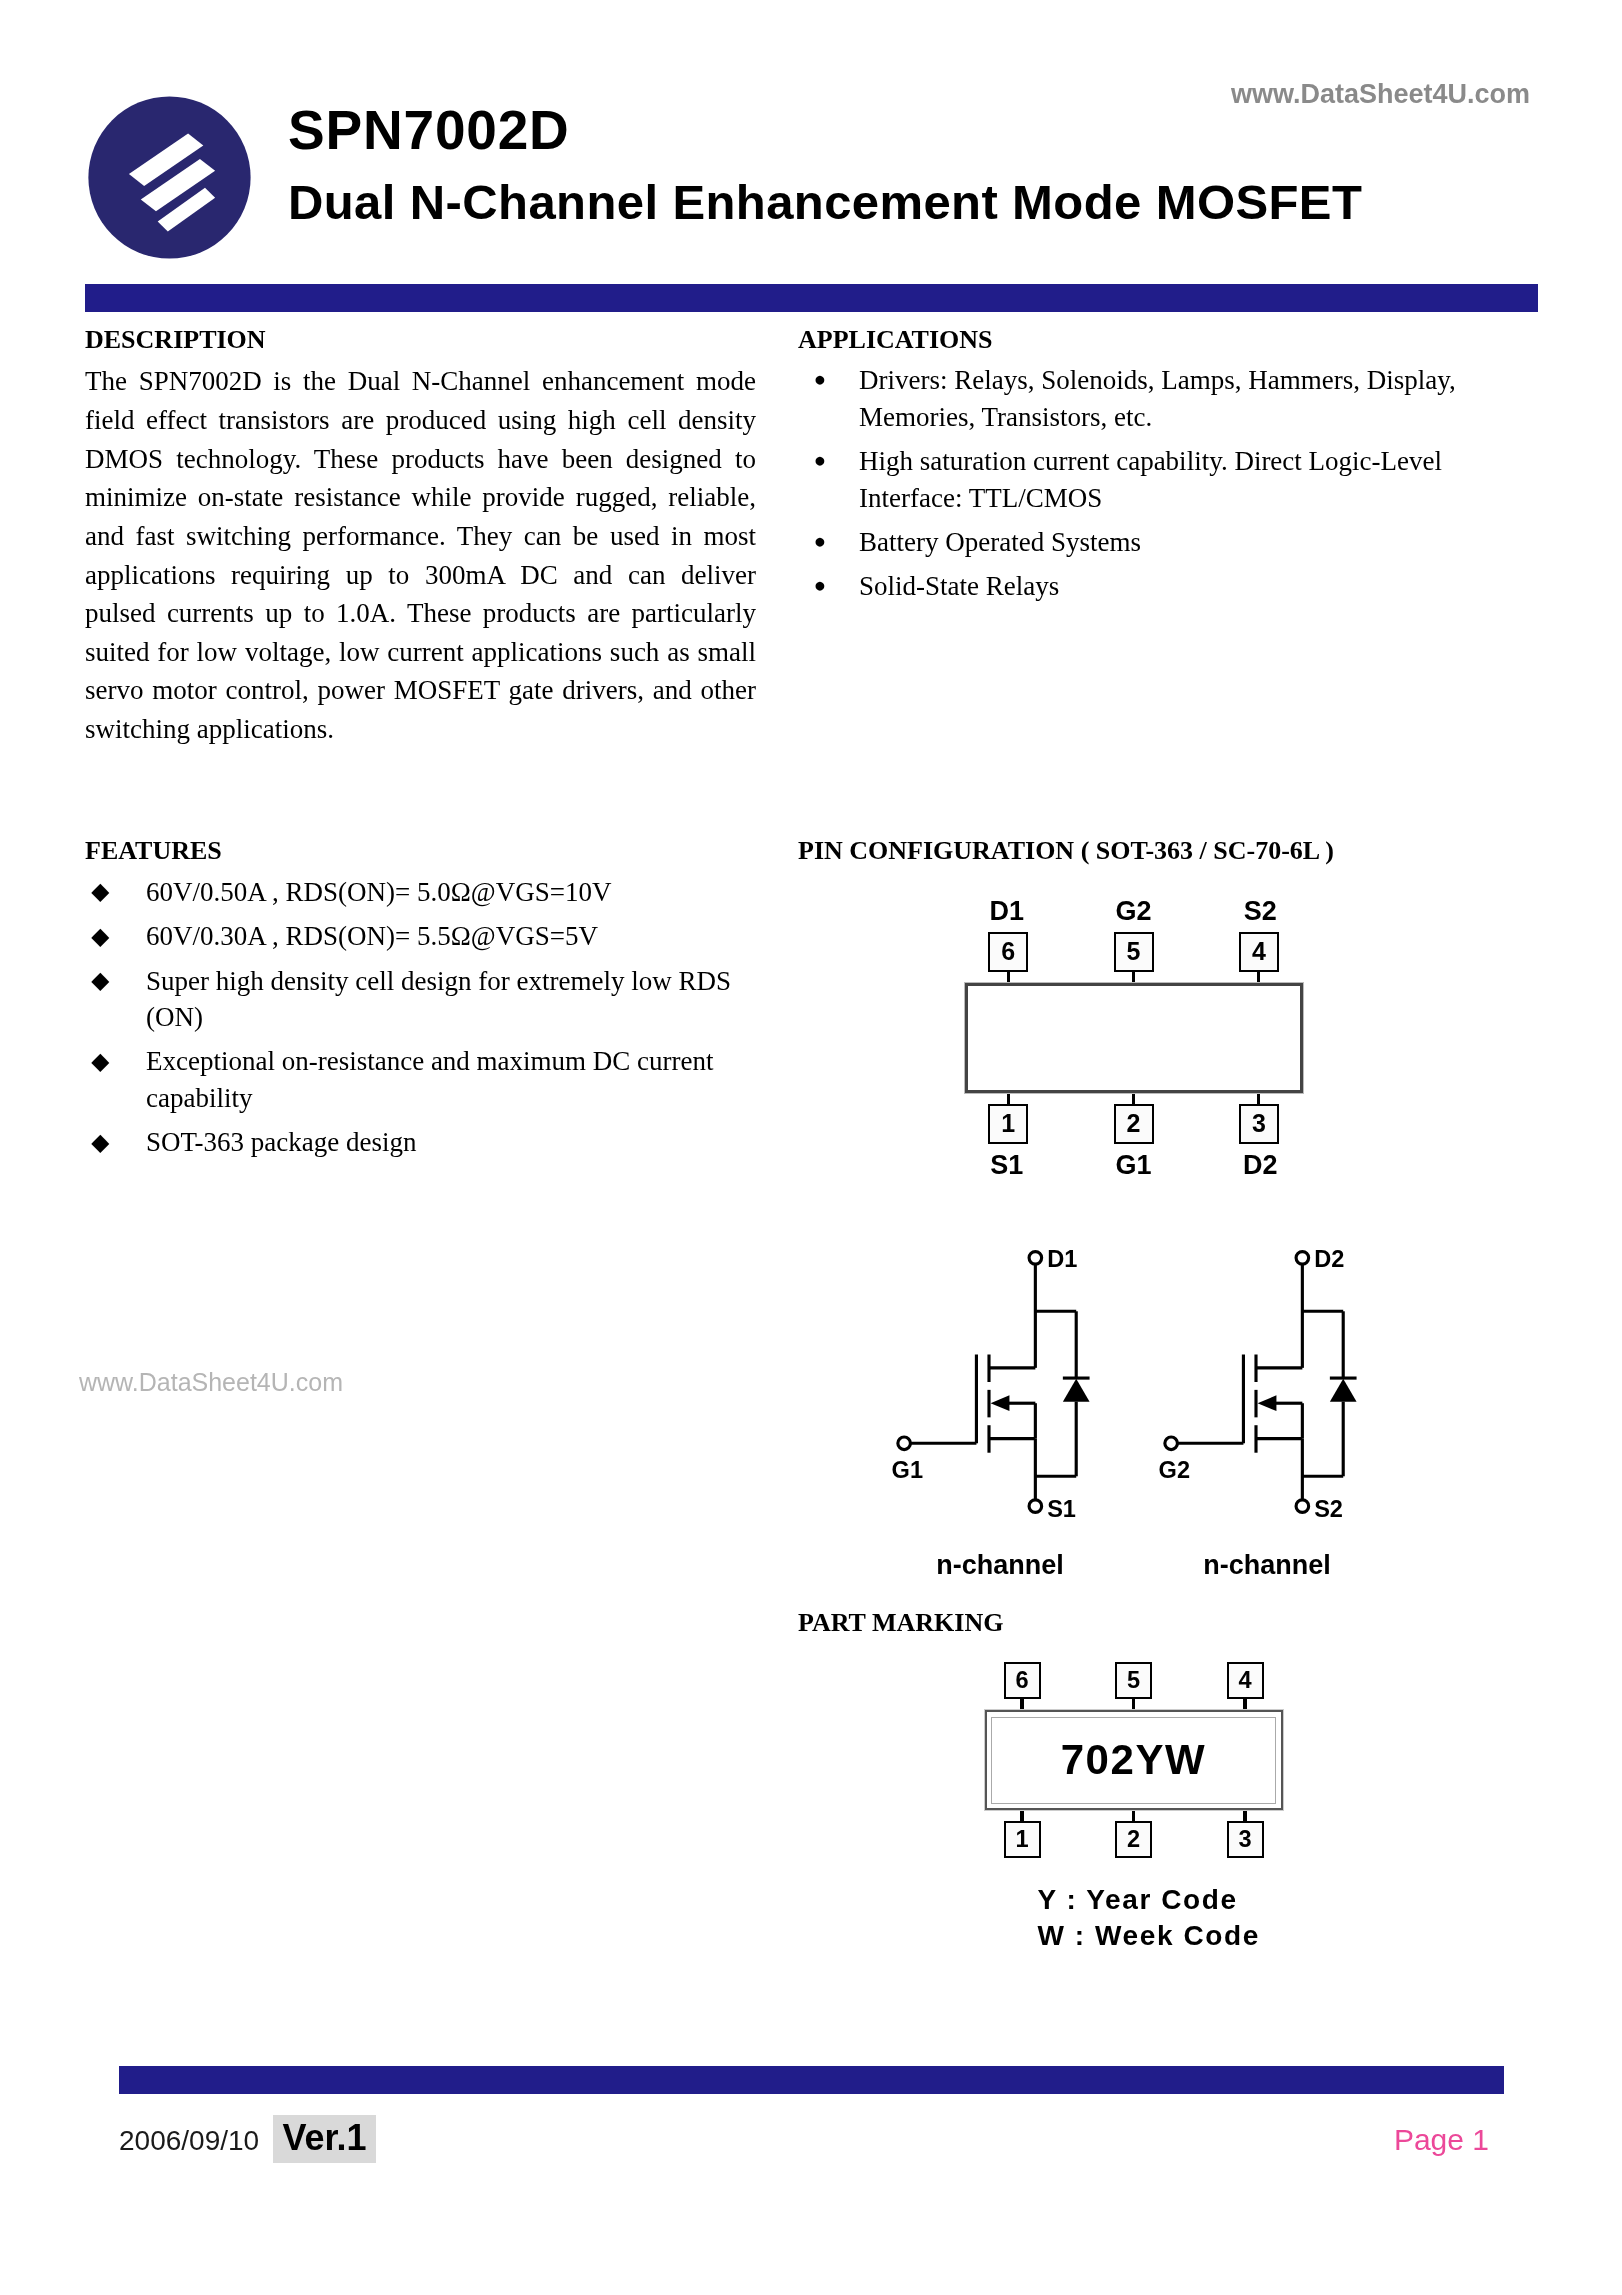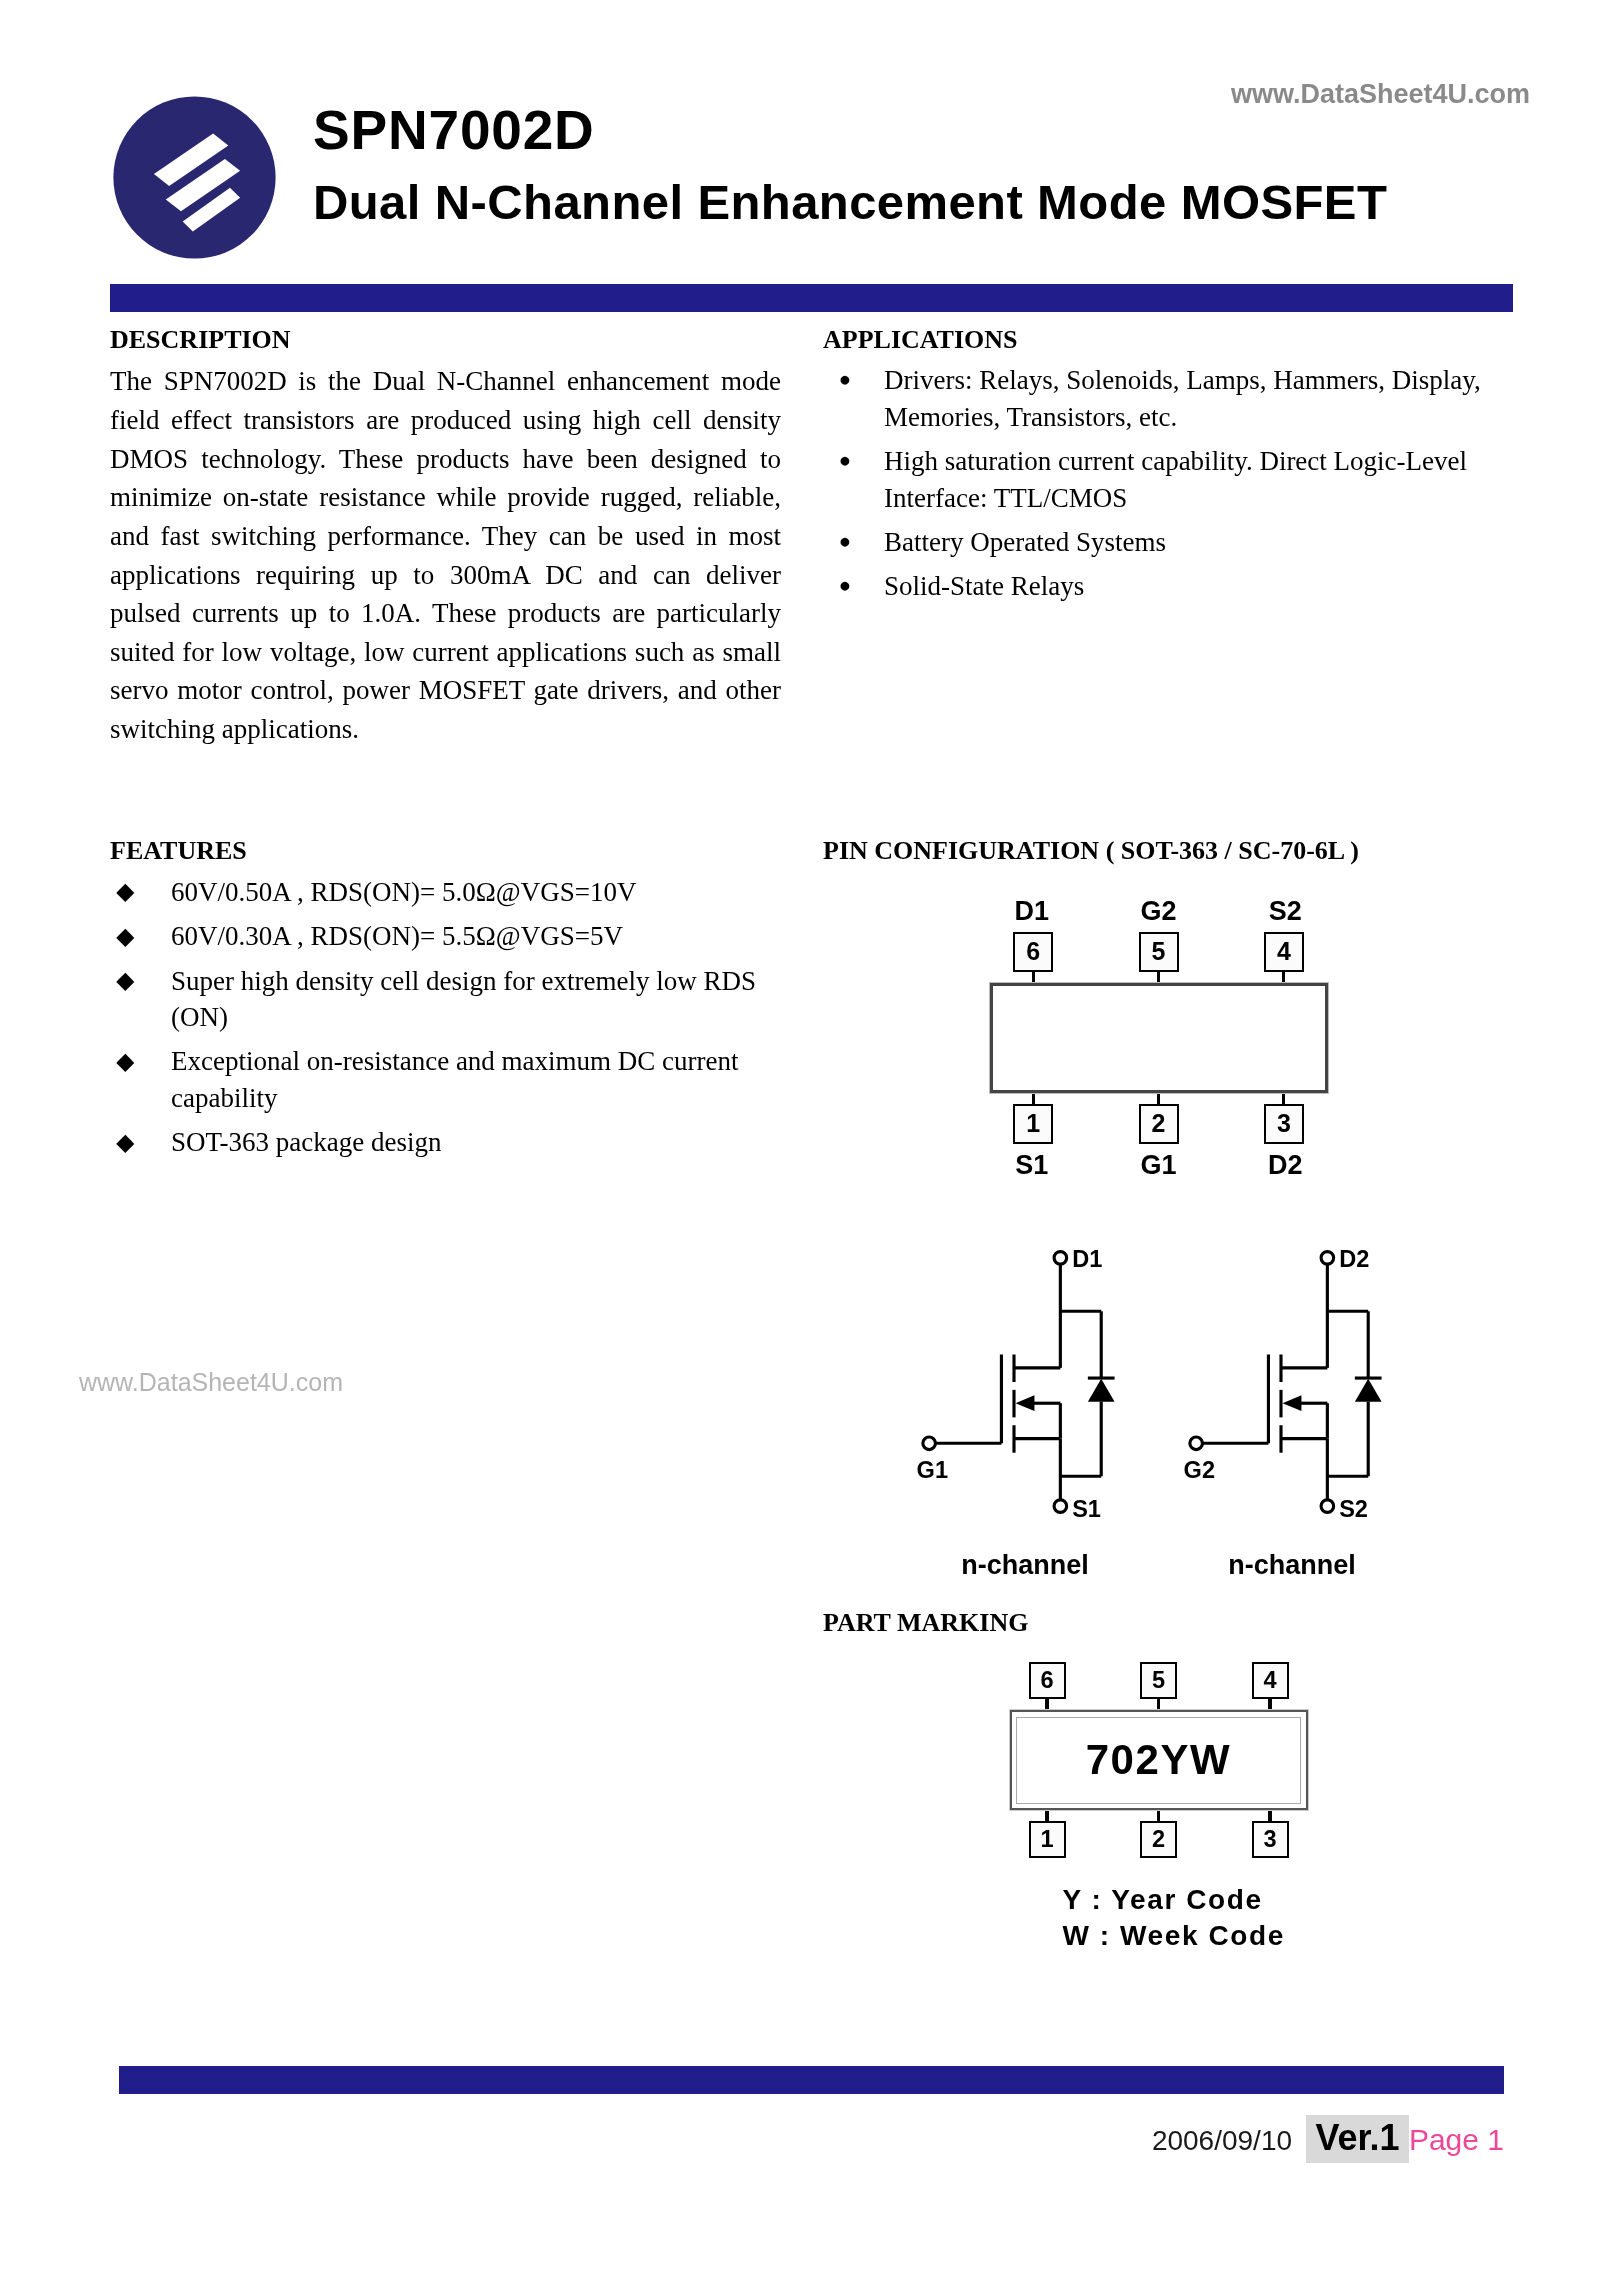--- a/index.html
+++ b/index.html
@@ -4,21 +4,21 @@
 <style>
   html,body { margin:0; padding:0; background:#fff; }
   .page {
     position:relative;
     width:1623px; height:2295px;
     background:#ffffff;
     font-family:"Liberation Serif", serif;
     color:#000;
     overflow:hidden;
     box-sizing:border-box;
-    padding:0 110px;
+    padding:0 85px;
   }
   .watermark { position:absolute; font-family:"Liberation Sans", sans-serif; font-weight:600; }
   .watermark.top { top:79px; right:93px; font-size:27px; color:#8a8a8a; }
   .watermark.mid { top:1368px; left:79px; font-size:25px; color:#b5b5b5; font-weight:400; }
 
   header { display:flex; align-items:flex-start; gap:34px; padding-top:93px; }
   .logo { width:169px; height:169px; flex:0 0 auto; }
   .titles h1 { margin:4.7px 0 0; font-family:"Liberation Sans", sans-serif; font-weight:bold; font-size:55px; letter-spacing:0.8px; }
   .titles h2 { margin:12.6px 0 0; font-family:"Liberation Sans", sans-serif; font-weight:bold; font-size:49px; letter-spacing:0.4px; }
 
@@ -65,22 +65,22 @@
   .mark-pkg { width:298px; margin:23.6px auto 0; font-family:"Liberation Sans", sans-serif; font-weight:bold; }
   .mark-pkg .pins-row { padding:0 19px; }
   .mark-pkg .pin-num { width:33px; height:33px; font-size:23.6px; }
   .mark-body-outer { border:2.4px solid #555; outline:1.6px solid #ccc; padding:4.7px; background:#fff; }
   .mark-body-inner { border:1.6px solid #aaa; height:85px; display:flex; align-items:center; justify-content:center;
                      font-size:42px; letter-spacing:1.6px; }
   .mark-notes { margin-top:23.6px; padding-left:7.9px; font-family:"Liberation Sans", sans-serif;
                 font-weight:bold; font-size:28px; line-height:1.3; letter-spacing:1.6px;margin-left:45px; }
 
   
-  .footer { position:absolute; left:119px; right:119px; top:2115px; display:flex;
-            justify-content:flex-end; align-items:baseline;
+  .footer { position:absolute; left:119px; right:134px; top:2115px; display:flex;
+            justify-content:space-between; align-items:baseline;
             font-family:"Liberation Sans", sans-serif; }
   .footer-left { display:flex; align-items:baseline; gap:14px; }
   .footer-date { font-size:28px; color:#1a1a1a; }
   .ver-badge { background:#d9d9d9; font-weight:bold; font-size:36px; padding:1.6px 9.4px 4.7px; }
   .footer-page { font-size:30px; color:#ec4899; }
 </style>
 </head>
 <body>
 
 <div class="page">

